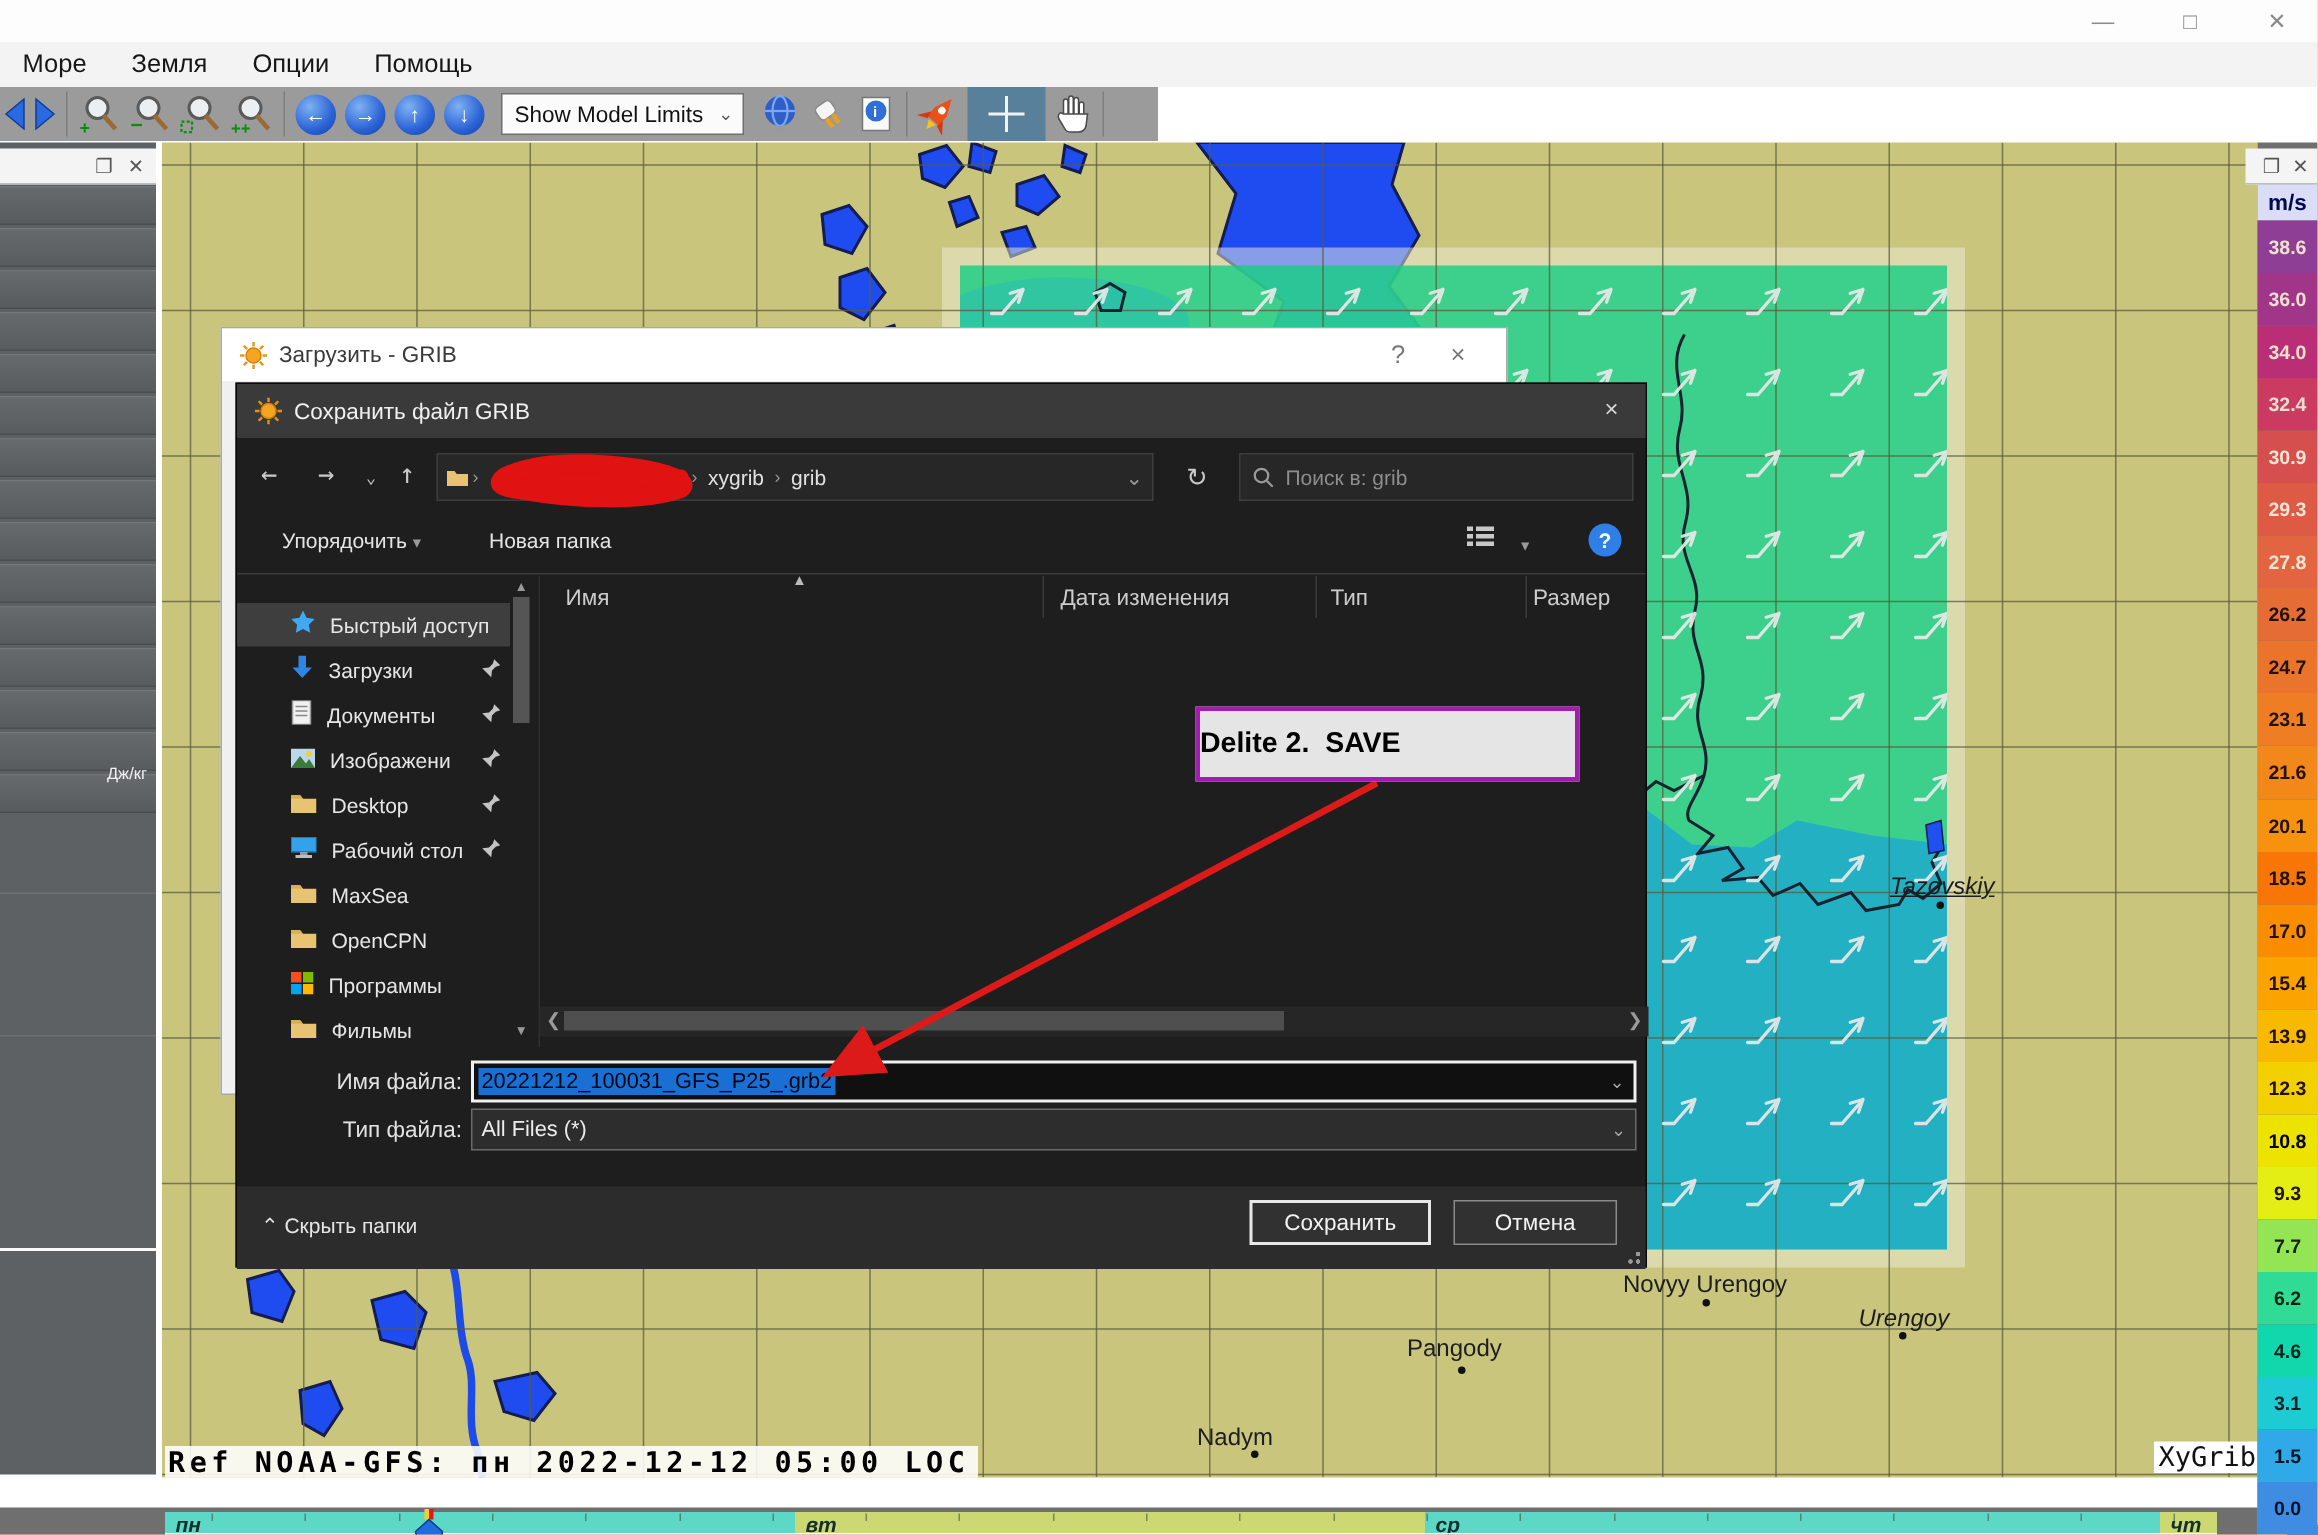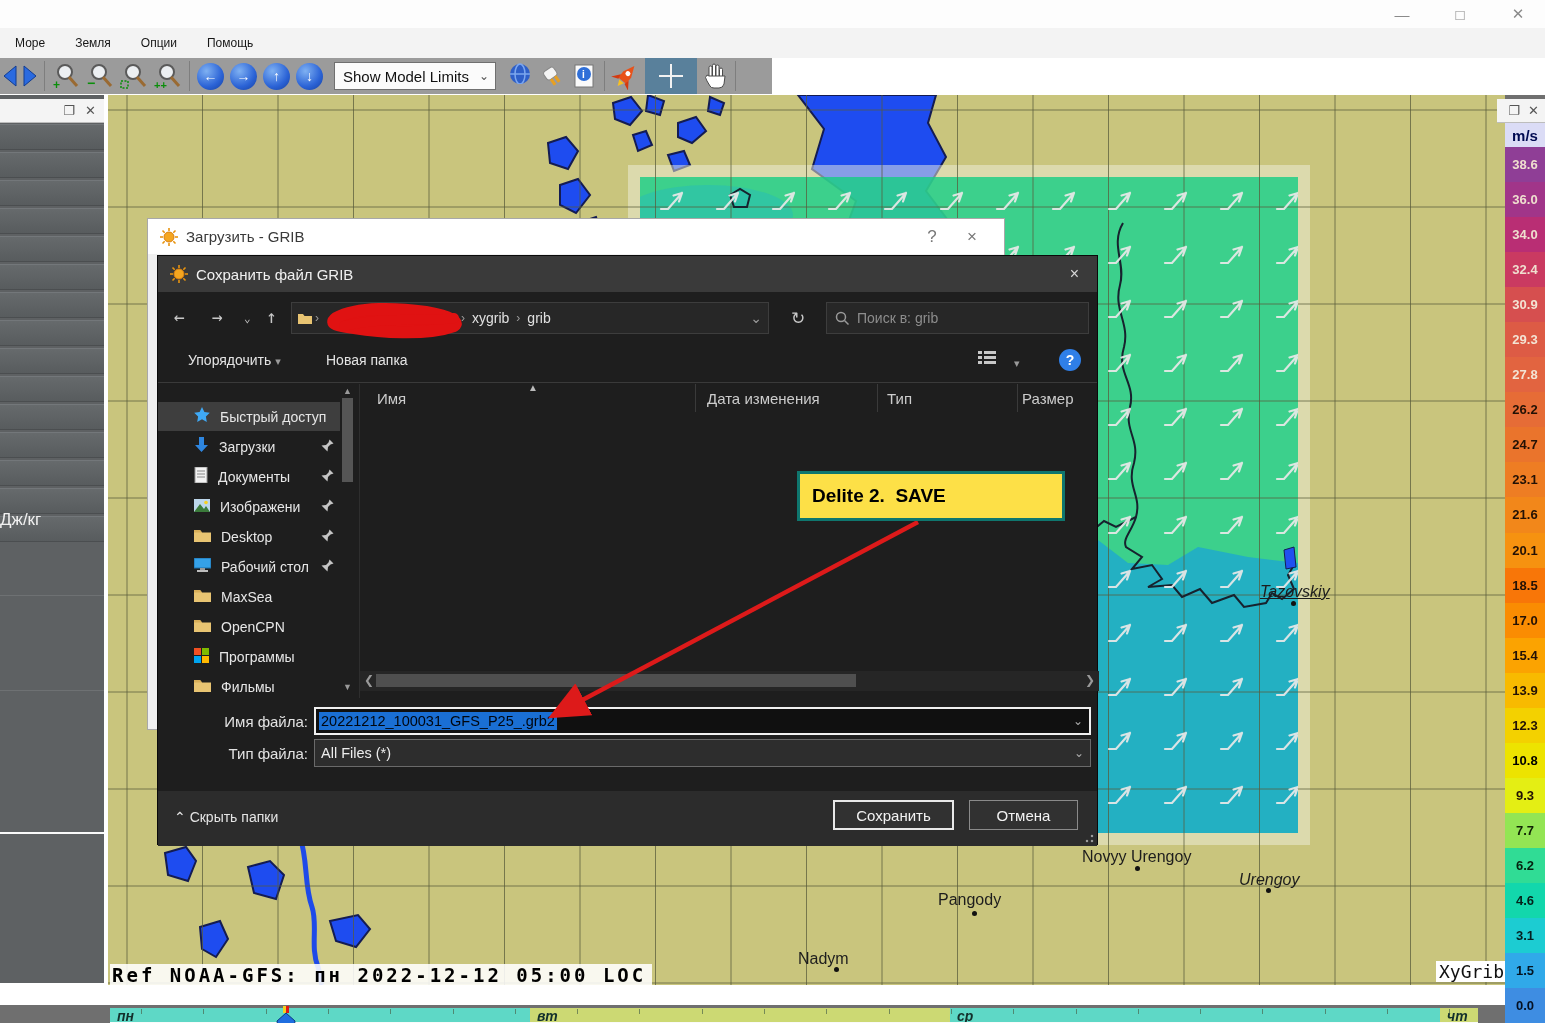--- a/index.html
+++ b/index.html
@@ -5,21 +5,21 @@
   html,body{margin:0;padding:0;}
   body{width:1545px;height:1023px;position:relative;overflow:hidden;
        font-family:"Liberation Sans",sans-serif;background:#ffffff;}
   .abs{position:absolute;}
 
   
   #titlebar{left:0;top:0;width:1545px;height:28px;background:#fdfdfd;}
   .wctl{position:absolute;top:2px;width:46px;height:24px;color:#8a8a8a;font-size:15px;
         display:flex;align-items:center;justify-content:center;cursor:default;}
   #menubar{left:0;top:28px;width:1545px;height:30px;background:#f3f3f3;display:flex;align-items:center;}
-  .menu-item{padding:0 15px;font-size:12px;color:#161616;}
+  .menu-item{padding:0 15px;font-size:17px;color:#161616;}
 
   
   #toolbar{left:0;top:58px;width:772px;height:36px;background:#9b9b9b;display:flex;align-items:center;}
   .tsep{width:1px;height:30px;background:#7e7e7e;margin:0 4px;}
   .tbtn{height:32px;display:flex;align-items:center;justify-content:center;margin:0 2px;}
   .roundbtn{width:27px;height:27px;border-radius:50%;
     background:radial-gradient(circle at 35% 30%,#7fb1f2,#2b63d6 60%,#153f9e);
     color:#fff;font-size:14px;font-weight:bold;display:flex;align-items:center;justify-content:center;margin:0 3px;}
   #model-limits{height:26px;background:#fbfbfb;border:1px solid #707070;display:flex;align-items:center;
     padding:0 6px 0 8px;font-size:15px;color:#111;margin:0 8px;}
@@ -31,21 +31,21 @@
   .xh:after{left:0;top:11px;width:24px;height:2px;}
 
   
   #dock{left:0;top:95px;width:104px;height:888px;background:#5e6163;}
   #dock-header{position:absolute;left:0;top:4px;width:104px;height:24px;background:#f4f4f4;
     border-bottom:1px solid #bdbdbd;display:flex;align-items:center;justify-content:flex-end;gap:10px;padding-right:8px;box-sizing:border-box;}
   .mini-ic{color:#555;font-size:13px;line-height:1;}
   #dock-rows{position:absolute;left:0;top:29px;width:104px;}
   .dock-row{height:24px;margin-bottom:2px;background:linear-gradient(#666a6c,#585c5e);
     border-top:1px solid #73777a;border-bottom:1px solid #4b4e50;}
-  #dock-unit{position:absolute;left:0;top:415px;width:98px;text-align:left;color:#f0f0f0;font-size:17px;}
+  #dock-unit{position:absolute;left:0;top:415px;width:98px;text-align:right;color:#f0f0f0;font-size:11px;}
   .dock-line{position:absolute;left:0;width:104px;height:1px;background:#6e7173;}
   #dock-wline{position:absolute;left:0;top:737px;width:104px;height:2px;background:#fafafa;}
 
   
   #map{left:108px;top:95px;width:1397px;height:890px;background:#c9c57d;overflow:hidden;}
   #mapsvg{position:absolute;left:0;top:0;}
   .city{position:absolute;color:#1d1d1d;font-size:16px;white-space:nowrap;}
   .city.it{font-style:italic;}
   .citydot{position:absolute;width:5px;height:5px;border-radius:50%;background:#111;}
   #info-box{position:absolute;left:2px;top:1px;background:#b9c9ef;padding:1px 6px 3px 4px;
@@ -135,22 +135,22 @@
     display:flex;align-items:center;justify-content:center;box-sizing:border-box;}
   #save-btn{left:675px;width:121px;border:2px solid #e8e8e8;}
   #cancel-btn{left:811px;width:109px;border:1px solid #8a8a8a;}
   #grip{position:absolute;right:3px;bottom:3px;width:12px;height:12px;
     background:
       radial-gradient(circle at 10px 10px,#9a9a9a 1.4px,transparent 1.6px),
       radial-gradient(circle at 10px 5px,#9a9a9a 1.4px,transparent 1.6px),
       radial-gradient(circle at 5px 10px,#9a9a9a 1.4px,transparent 1.6px);}
 
   
-  #note-box{left:797px;top:471px;width:250px;height:44px;background:#fde047;border:3px solid #0f766e;
-    display:flex;align-items:center;padding-left:12px;font-size:19px;font-weight:bold;color:#000;white-space:pre;z-index:42;}
+  #note-box{left:797px;top:471px;width:250px;height:44px;background:#e5e5e5;border:3px solid #a21caf;
+    display:flex;align-items:center;font-size:19px;font-weight:bold;color:#000;white-space:pre;z-index:42;}
   #anno-svg{left:0;top:0;z-index:41;pointer-events:none;}
   #scrib-svg{position:absolute;left:0;top:0;z-index:5;pointer-events:none;}
   .z10{z-index:10;} .z20{z-index:20;}
 </style>
 </head>
 <body>
 
 <div class="abs" id="titlebar">
   <span class="wctl" style="right:120px">—</span>
   <span class="wctl" style="right:62px">□</span>

